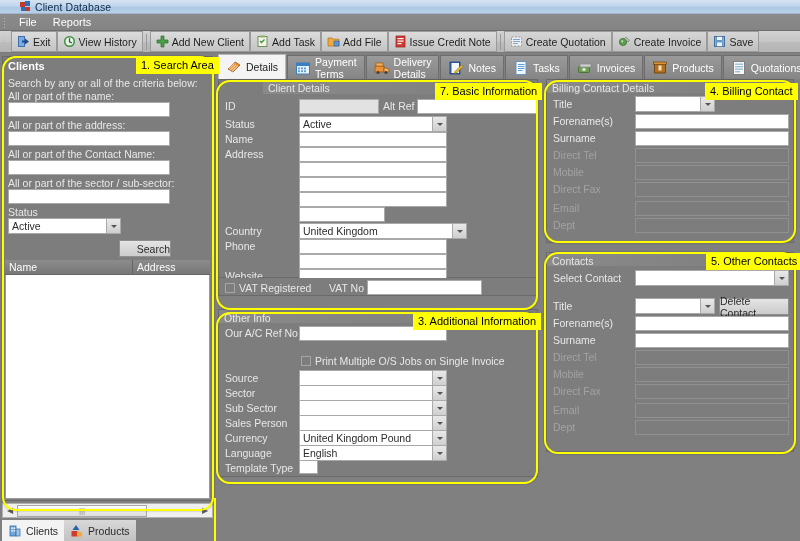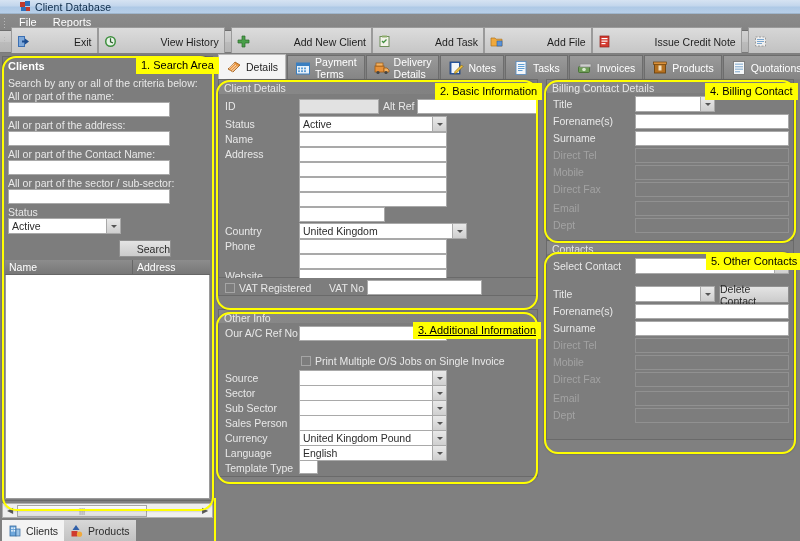--- a/index.html
+++ b/index.html
@@ -55,25 +55,24 @@
 
   
   .toolbar {
     height: 22px;
     background: linear-gradient(to bottom, #d2d2d2 0%, #c6c6c6 50%, #bcbcbc 51%, #b4b4b4 100%);
     display: flex; align-items: center;
     border-bottom: 1px solid #7a7a7a;
     padding: 0;
   }
   .tb-btn {
-    display: flex; align-items: center; height: 29px;
+    display: flex; align-items: center; height: 21px;
     padding: 0 5px; margin: 12px 0px;
     font-size: 10.5px; color: #1e1e1e; white-space: nowrap;
     border: 1px solid transparent;
-    gap: 41px;
   }
   .tb-btn .ic { width: 13px; height: 13px; margin-right: 3px; flex: 0 0 auto; position: relative; }
   .tb-sep { width: 1px; height: 16px; background: #9a9a9a; margin: 0 3px; }
 
   
   .workspace {
     position: absolute; left: 0; top: 53px; width: 800px; height: 488px;
     background: #808080;
   }
 
@@ -476,21 +475,21 @@
               <rect x="4" y="6" width="8" height="1.4"></rect>
               <rect x="4" y="8.5" width="8" height="1.4"></rect>
               <rect x="4" y="11" width="5" height="1.4"></rect>
             </g>
           </svg>
       </span>
       <span>Quotations</span>
     </div>
   </div>
 
-  <div class="pane" style="left:218px;top:26px;width:320px;height:199px;">
+  <div class="pane" style="left:218px;top:26px;width:320px;height:199px;padding-left:44px;">
     <div class="pane-cap cap-bg" style="height:14px;">Client Details</div>
 
     <div class="row" style="left:6px;top:20px;">
         <span class="lbl">ID</span>
       </div>
     <div class="fld-ro" style="position:absolute;left:80px;top:19px;width:80px;"></div>
     <div class="row" style="left:164px;top:20px;align-items:center;">
         <span class="lbl">Alt Ref</span>
       </div>
     <div class="fld" style="position:absolute;left:198px;top:19px;width:120px;"></div>
@@ -655,21 +654,21 @@
         <span class="lbl-dim">Email</span>
       </div>
     <div class="fld-dim" style="position:absolute;left:88px;top:121px;width:154px;"></div>
 
     <div class="row" style="left:6px;top:139px;">
         <span class="lbl-dim">Dept</span>
       </div>
     <div class="fld-dim" style="position:absolute;left:88px;top:138px;width:154px;"></div>
   </div>
 
-  <div class="pane" style="left:546px;top:187px;width:248px;height:200px;">
+  <div class="pane" style="left:546px;top:199px;width:248px;height:200px;">
     <div class="pane-cap cap-bg" style="height:13px;">Contacts</div>
 
     <div class="row" style="left:6px;top:19px;">
         <span class="lbl">Select Contact</span>
       </div>
     <div class="combo" style="position:absolute;left:88px;top:17px;width:154px;">
       <span class="ctext"></span>
       <span class="carrow"></span>
     </div>
 
@@ -721,24 +720,24 @@
   </div>
 
 </div>
 
 <div>
 
   <div class="ring" style="left:2px;top:56px;width:212px;height:455px;"></div>
   <div class="tag" style="left:136px;top:57px;">1. Search Area</div>
 
   <div class="ring" style="left:216px;top:80px;width:322px;height:230px;"></div>
-  <div class="tag" style="left:435px;top:83px;">2. Basic Information</div>
+  <div class="tag" style="left:435px;top:83px;">7. Basic Information</div>
 
   <div class="ring" style="left:216px;top:312px;width:322px;height:172px;"></div>
-  <div class="tag" style="left:413px;top:322px;text-decoration:underline;">3. Additional Information</div>
+  <div class="tag" style="left:413px;top:313px;">3. Additional Information</div>
 
   <div class="ring" style="left:544px;top:80px;width:252px;height:163px;"></div>
   <div class="tag" style="left:705px;top:83px;">4. Billing Contact</div>
 
   <div class="ring" style="left:544px;top:252px;width:252px;height:202px;"></div>
   <div class="tag" style="left:706px;top:253px;">5. Other Contacts</div>
 
   <div class="vline" style="left:214px;top:498px;height:43px;"></div>
 </div>
 

